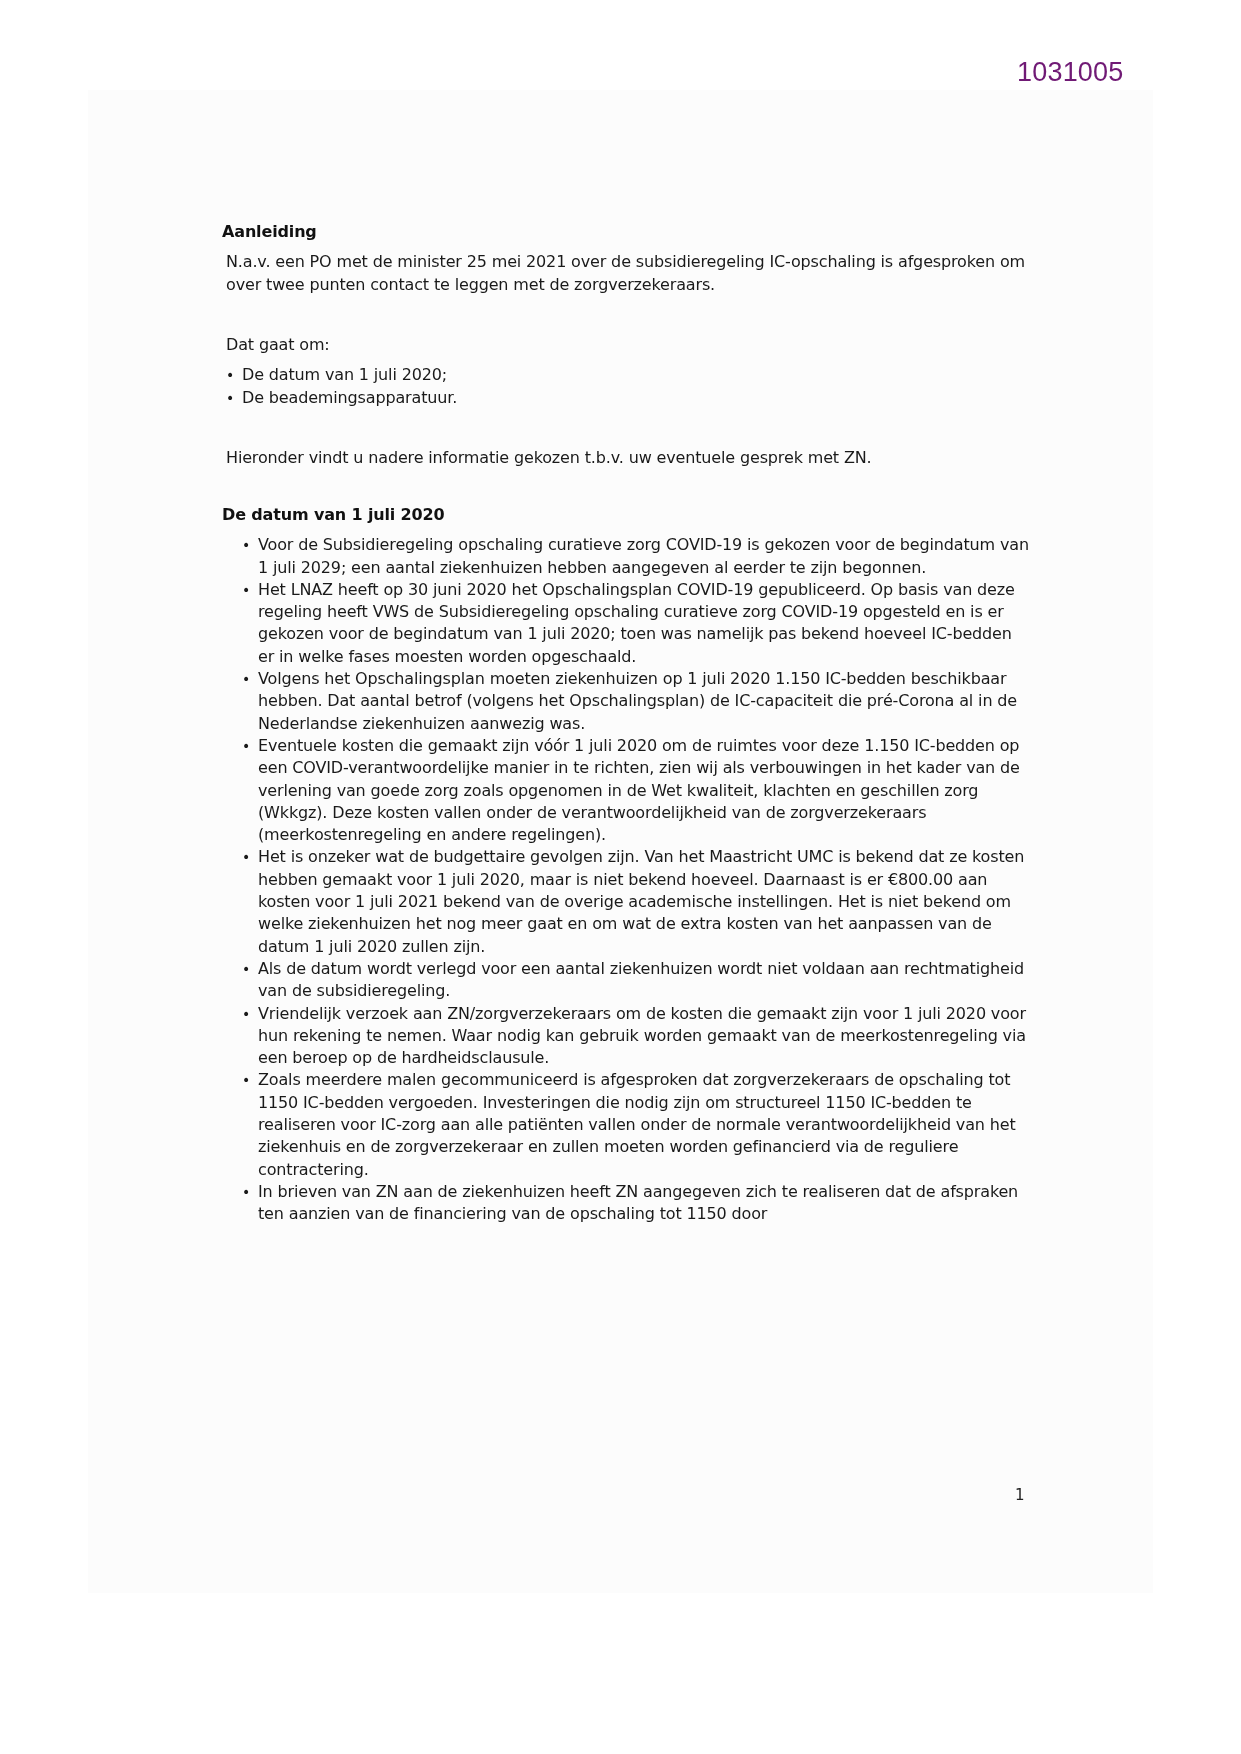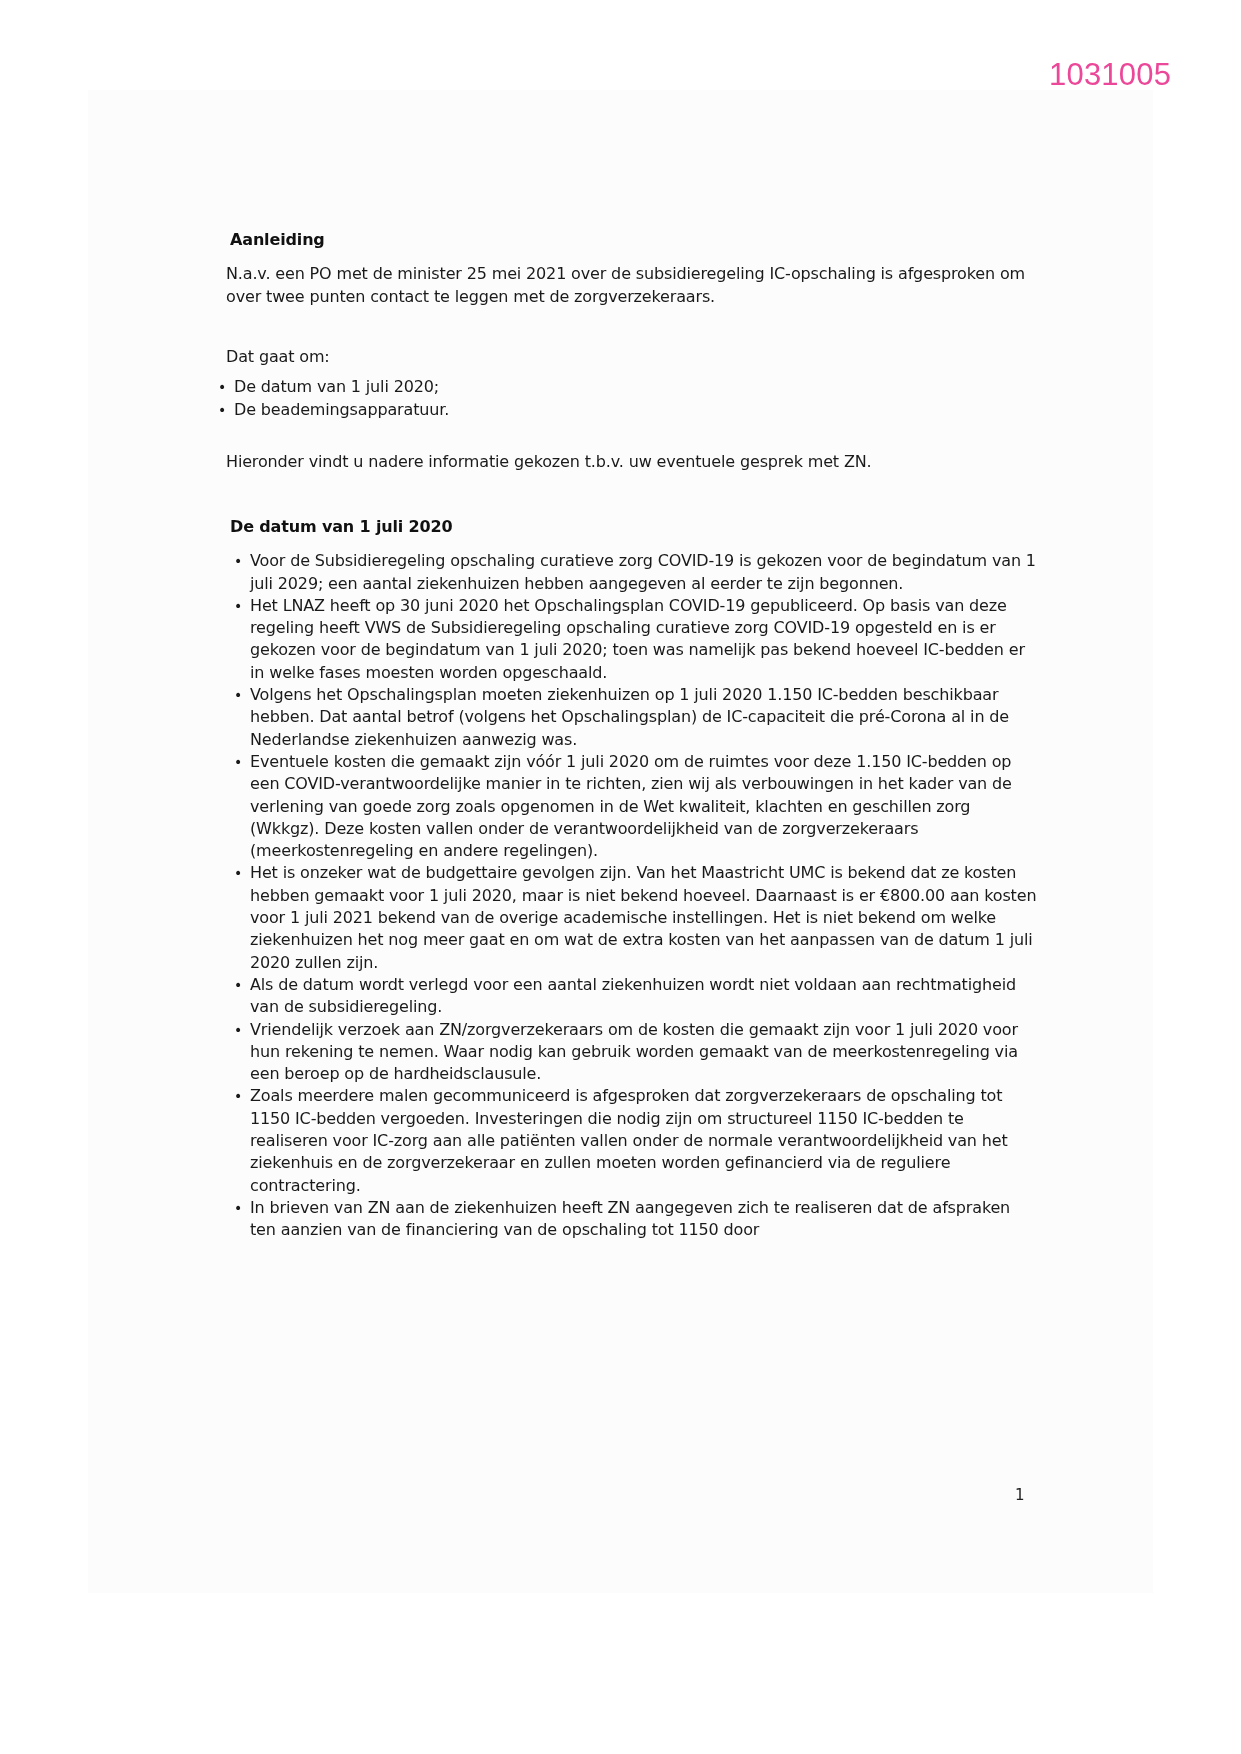--- a/index.html
+++ b/index.html
@@ -11,24 +11,24 @@
       width: 1241px;
       height: 1754px;
       position: relative;
       overflow: hidden;
       font-family: "DejaVu Sans", sans-serif;
       color: #1a1a1a;
     }
     .doc-id {
       position: absolute;
       top: 57px;
-      left: 1049px;
+      left: 1017px;
       font-family: "Liberation Sans", sans-serif;
-      font-size: 31px;
-      color: #ec4899;
+      font-size: 27px;
+      color: #701a75;
       letter-spacing: 0.2px;
     }
     .page-shade {
       position: absolute;
       left: 88px;
       top: 90px;
       width: 1065px;
       height: 1503px;
       background: #fcfcfc;
     }
@@ -37,31 +37,31 @@
       left: 218px;
       top: 217px;
       width: 820px;
       font-size: 16px;
       line-height: 22.3px;
       letter-spacing: -0.15px;
     }
     .heading {
       font-weight: bold;
       color: #111;
-      margin: 12px;
+      margin: 4px;
     }
     .para {
       margin: 8px;
     }
     .spacer {
       height: 22.3px;
     }
     ul.bullets {
       list-style: none;
-      margin: 0;
+      margin: 8px;
       padding: 0;
     }
     ul.bullets.plain li {
       position: relative;
       padding-left: 16px;
     }
     ul.bullets.hanging li {
       position: relative;
       padding-left: 32px;
       text-indent: -16px;

